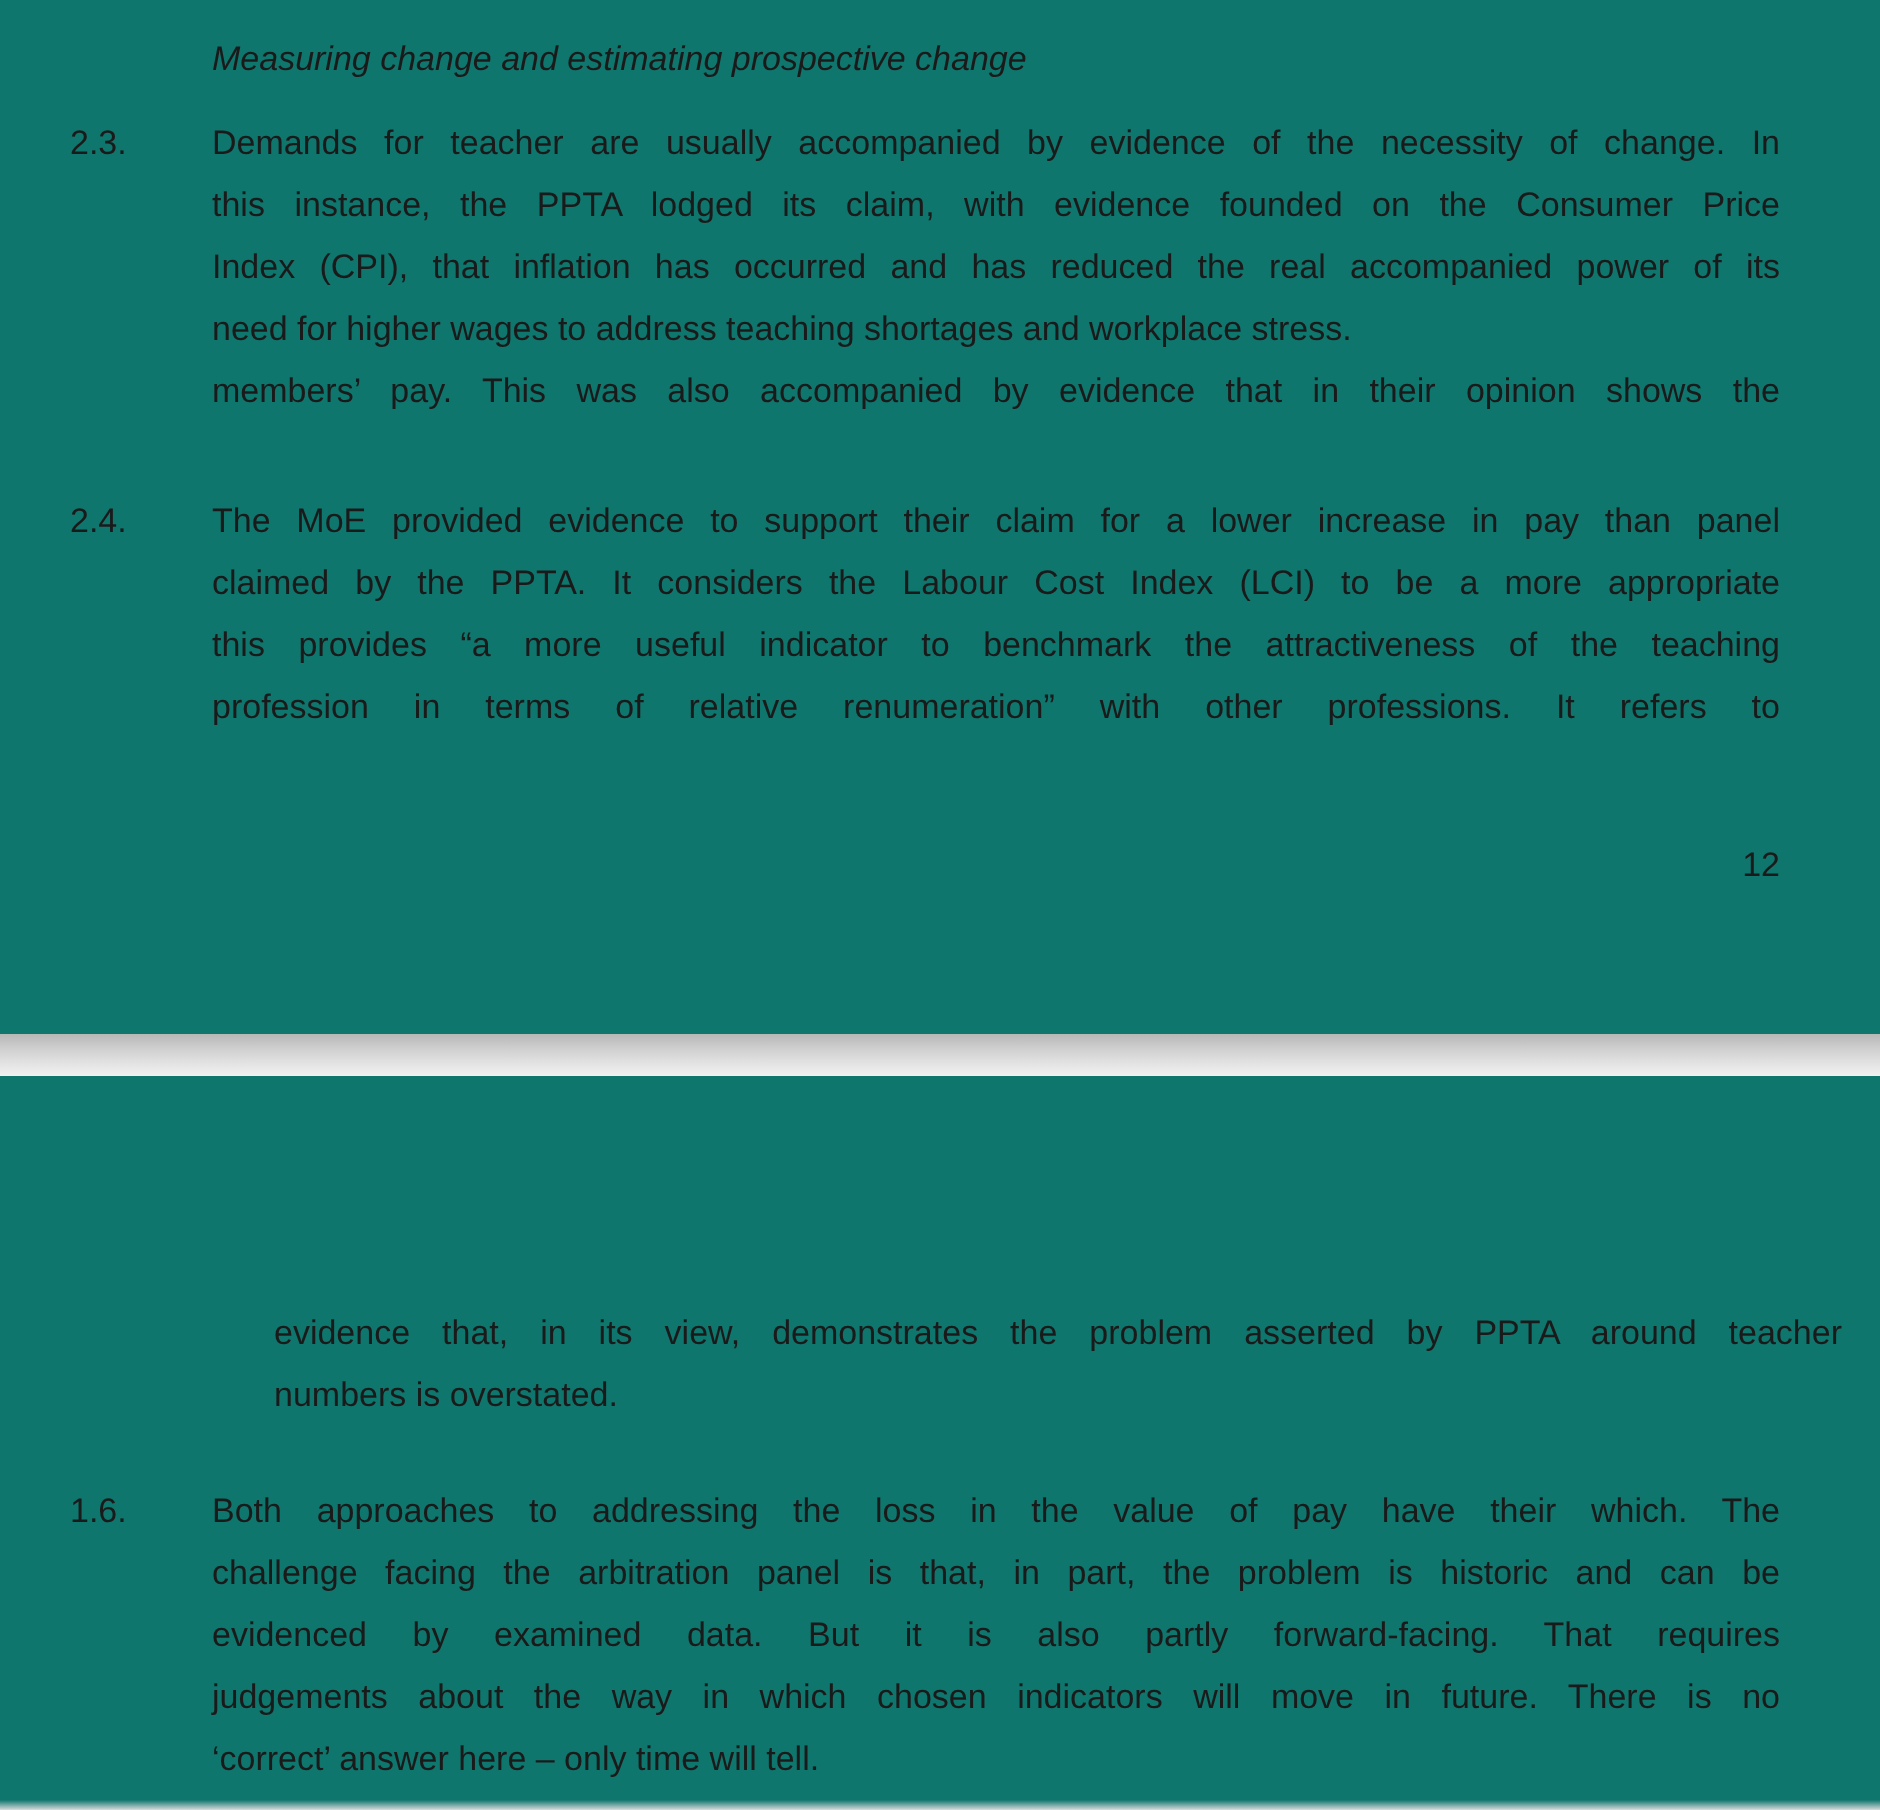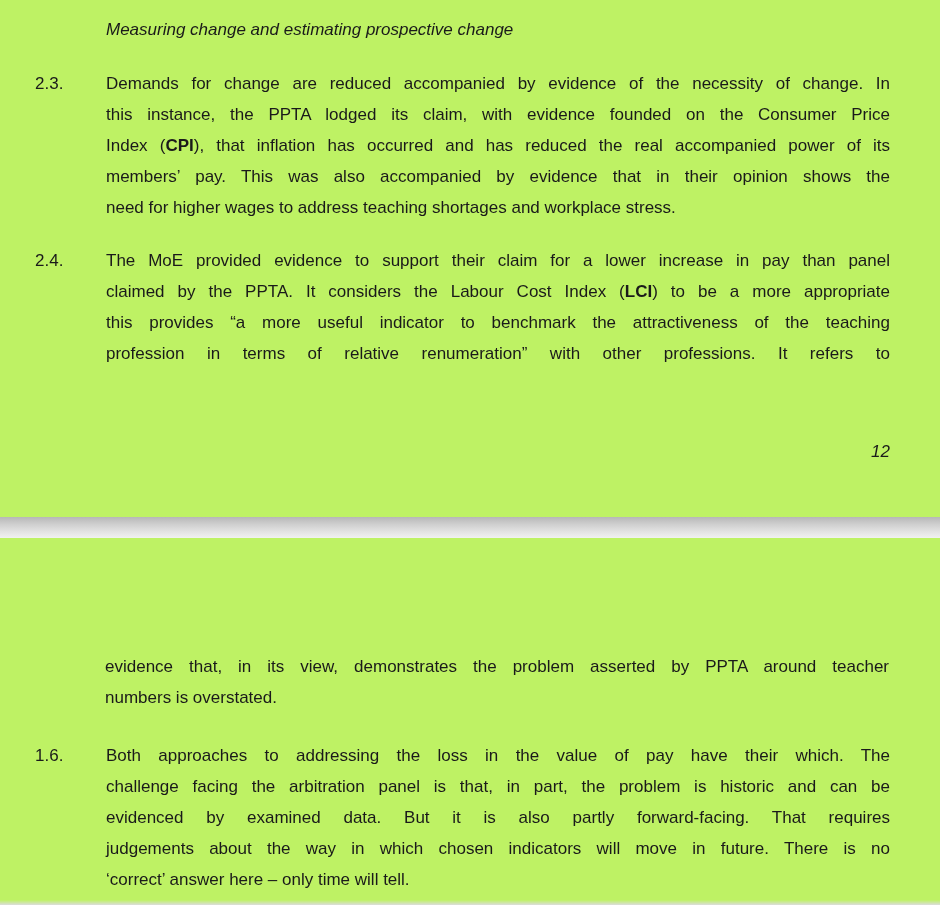--- a/index.html
+++ b/index.html
@@ -4,21 +4,21 @@
 <style>
   html, body {
     margin: 0;
     padding: 0;
     background: #ffffff;
   }
   .viewport {
     position: relative;
     width: 940px;
     height: 905px;
-    background: #bef264;
+    background: #0f766e;
     overflow: hidden;
     font-family: "Liberation Sans", sans-serif;
     color: #1a1a1a;
     font-size: 17px;
     line-height: 31px;
   }
   .heading {
     position: absolute;
     left: 106px;
     top: 14px;
@@ -33,77 +33,76 @@
   .para .num {
     position: absolute;
     left: 0;
     top: 0;
   }
   .para .lines {
     margin-left: 71px;
     width: 784px;
   }
   .para.no-num .lines {
-    margin-left: 70px;
+    margin-left: 102px;
     width: 784px;
   }
   .line {
     text-align: left;
     white-space: normal;
   }
   .line.j {
     text-align: justify;
     text-align-last: justify;
   }
   .bold {
-    font-weight: bold;
+    font-weight: normal;
   }
   .page-number {
     position: absolute;
-    top: 436px;
+    top: 417px;
     right: 50px;
     text-align: right;
-    font-style: italic;
   }
   .page-separator {
     position: absolute;
     left: 0;
     top: 517px;
     width: 940px;
     height: 21px;
     background: linear-gradient(to bottom, #b7b7b7 0%, #cfcfcf 35%, #e3e3e3 70%, #f1f1f1 100%);
   }
   .bottom-edge {
     position: absolute;
     left: 0;
     bottom: 0;
     width: 940px;
     height: 5px;
     background: linear-gradient(to bottom, rgba(255,255,255,0) 0%, #dcdcdc 100%);
   }
-  #p23 { top: 68px; }
+  #p23 { top: 56px; }
   #p24 { top: 245px; }
   #pcont { top: 651px; }
   #p25 { top: 740px; }
 </style>
 </head>
 <body>
 
 <div class="viewport">
 
   <div class="heading">Measuring change and estimating prospective change</div>
 
   <div class="para" id="p23">
       <span class="num">2.3.</span>
       <div class="lines">
-        <div class="line j"><span>Demands for change are reduced accompanied by evidence of the necessity of change.  In</span></div>
+        <div class="line j"><span>Demands for teacher are usually accompanied by evidence of the necessity of change.  In</span></div>
         <div class="line j"><span>this instance, the PPTA lodged its claim, with evidence founded on the Consumer Price</span></div>
         <div class="line j"><span>Index (</span><span class="bold">CPI</span><span>), that inflation has occurred and has reduced the real accompanied power of its</span></div>
+        <div class="line"><span>need for higher wages to address teaching shortages and workplace stress.</span></div>
         <div class="line j"><span>members’ pay.  This was also accompanied by evidence that in their opinion shows the</span></div>
-        <div class="line"><span>need for higher wages to address teaching shortages and workplace stress.</span></div>
       </div>
     </div>
 
   <div class="para" id="p24">
       <span class="num">2.4.</span>
       <div class="lines">
         <div class="line j"><span>The MoE provided evidence to support their claim for a lower increase in pay than panel</span></div>
         <div class="line j"><span>claimed by the PPTA.  It considers the Labour Cost Index (</span><span class="bold">LCI</span><span>) to be a more appropriate</span></div>
         <div class="line j"><span>this provides “a more useful indicator to benchmark the attractiveness of the teaching</span></div>
         <div class="line j"><span>profession in terms of relative renumeration” with other professions.  It refers to</span></div>

